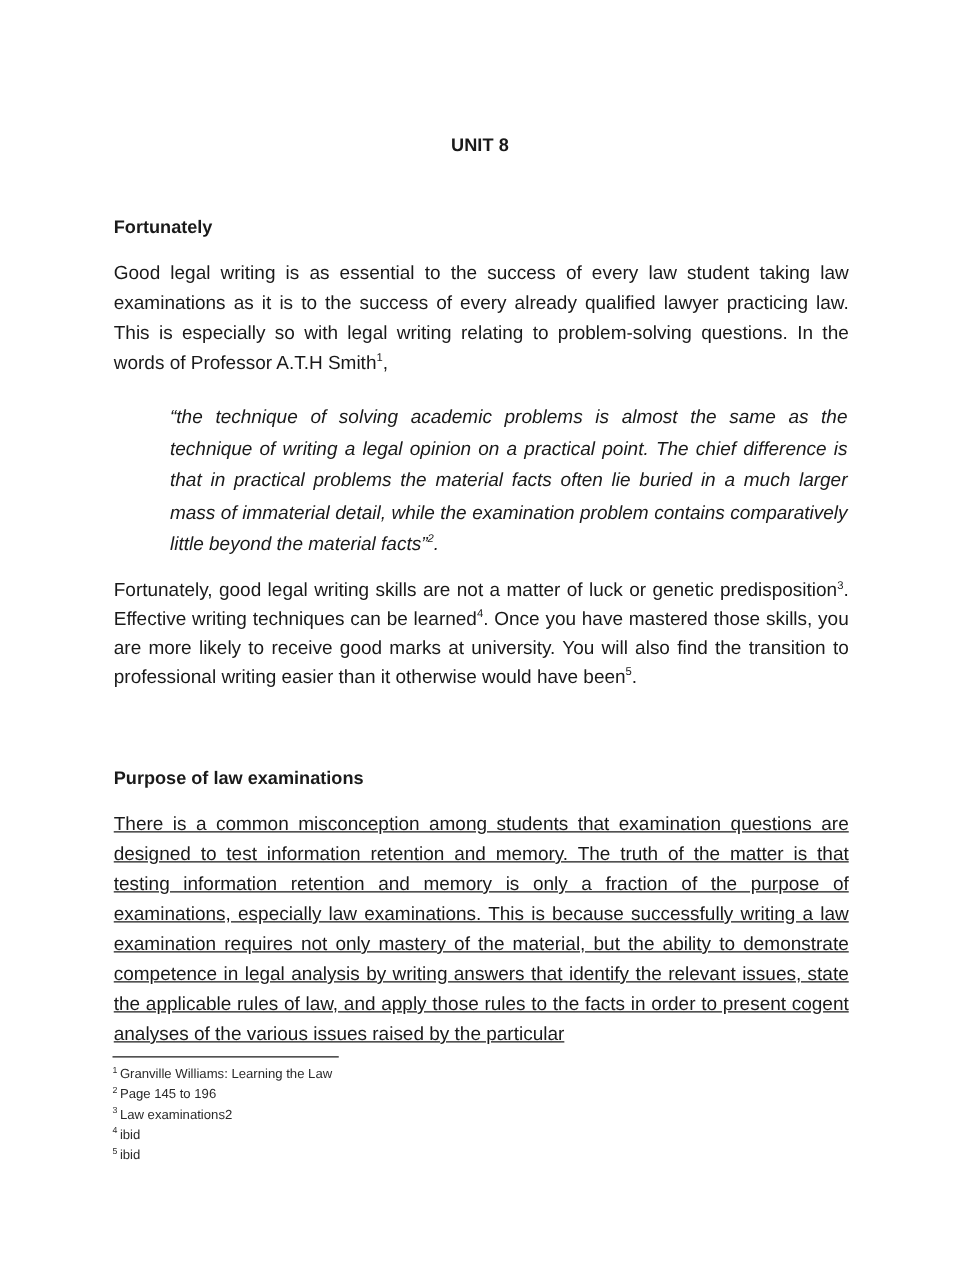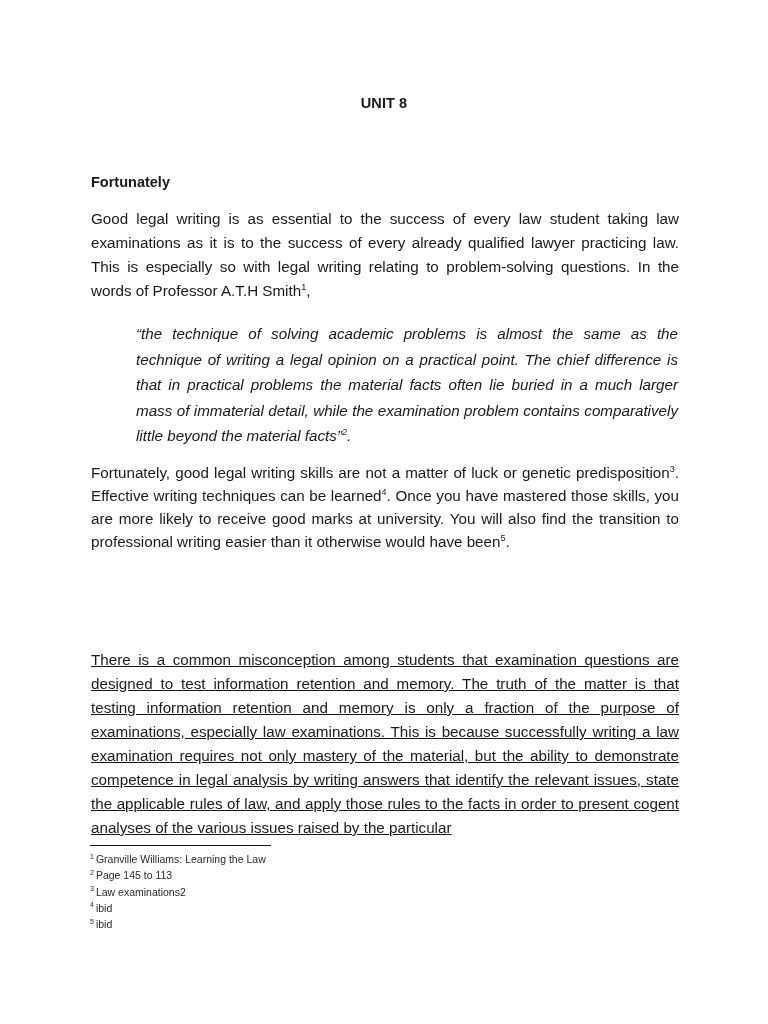--- a/index.html
+++ b/index.html
@@ -24,21 +24,21 @@
     }
     .title {
       position: absolute;
       left: 0;
       width: 768px;
       text-align: center;
       font-weight: bold;
       font-size: 14.5px;
       letter-spacing: 0.1px;
     }
-    .unit-title { top: 95px; }
+    .unit-title { top: 109px; }
     .course-title { top: 135px; }
     .heading {
       position: absolute;
       left: 91px;
       font-weight: bold;
       font-size: 14.5px;
     }
     .h-intro { top: 174px; }
     .h-purpose { top: 615px; }
     .para {
@@ -103,26 +103,27 @@
   <div class="title unit-title">UNIT 8</div>
 
   <div class="heading h-intro">Fortunately</div>
 
   <p class="para p1"><span>Good legal writing is as essential to the success of every law student taking law examinations as it is to the success of every already qualified lawyer practicing law. This is especially so with legal writing relating to problem-solving questions. In the words of Professor A.T.H Smith</span><sup>1</sup><span>,</span></p>
 
   <p class="quote"><span>“the technique of solving academic problems is almost the same as the technique of writing a legal opinion on a practical point. The chief difference is that in practical problems the material facts often lie buried in a much larger mass of immaterial detail, while the examination problem contains comparatively little beyond the material facts”</span><sup>2</sup><span>.</span></p>
 
   <p class="para p2"><span>Fortunately, good legal writing skills are not a matter of luck or genetic predisposition</span><sup>3</sup><span>. Effective writing techniques can be learned</span><sup>4</sup><span>. Once you have mastered those skills, you are more likely to receive good marks at university. You will also find the transition to professional writing easier than it otherwise would have been</span><sup>5</sup><span>.</span></p>
 
+  <div class="heading h-purpose">Purpose of law examinations</div>
 
   <p class="para p3">There is a common misconception among students that examination questions are designed to test information retention and memory. The truth of the matter is that testing information retention and memory is only a fraction of the purpose of examinations, especially law examinations. This is because successfully writing a law examination requires not only mastery of the material, but the ability to demonstrate competence in legal analysis by writing answers that identify the relevant issues, state the applicable rules of law, and apply those rules to the facts in order to present cogent analyses of the various issues raised by the particular</p>
 
   <div class="fn-rule"></div>
 
   <ul class="footnotes">
     <li><span class="fn-mark">1</span><span>Granville Williams: Learning the Law</span></li>
-    <li><span class="fn-mark">2</span><span>Page 145 to 113</span></li>
+    <li><span class="fn-mark">2</span><span>Page 145 to 196</span></li>
     <li><span class="fn-mark">3</span><span>Law examinations2</span></li>
     <li><span class="fn-mark">4</span><span>ibid</span></li>
     <li><span class="fn-mark">5</span><span>ibid</span></li>
   </ul>
 
 </div>
 
 </body></html>

